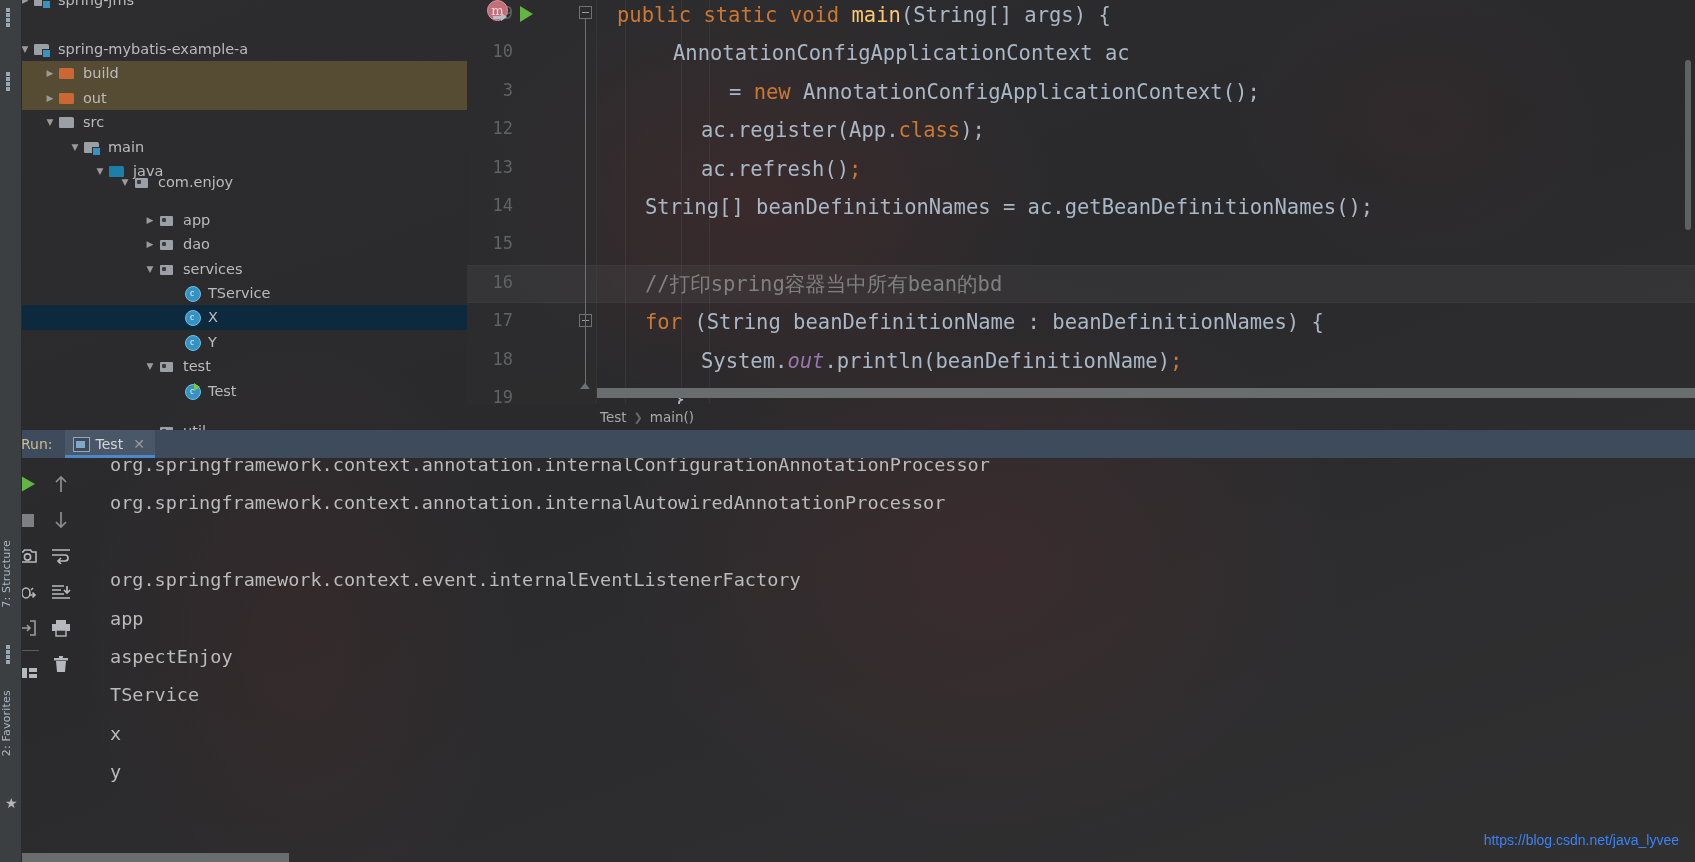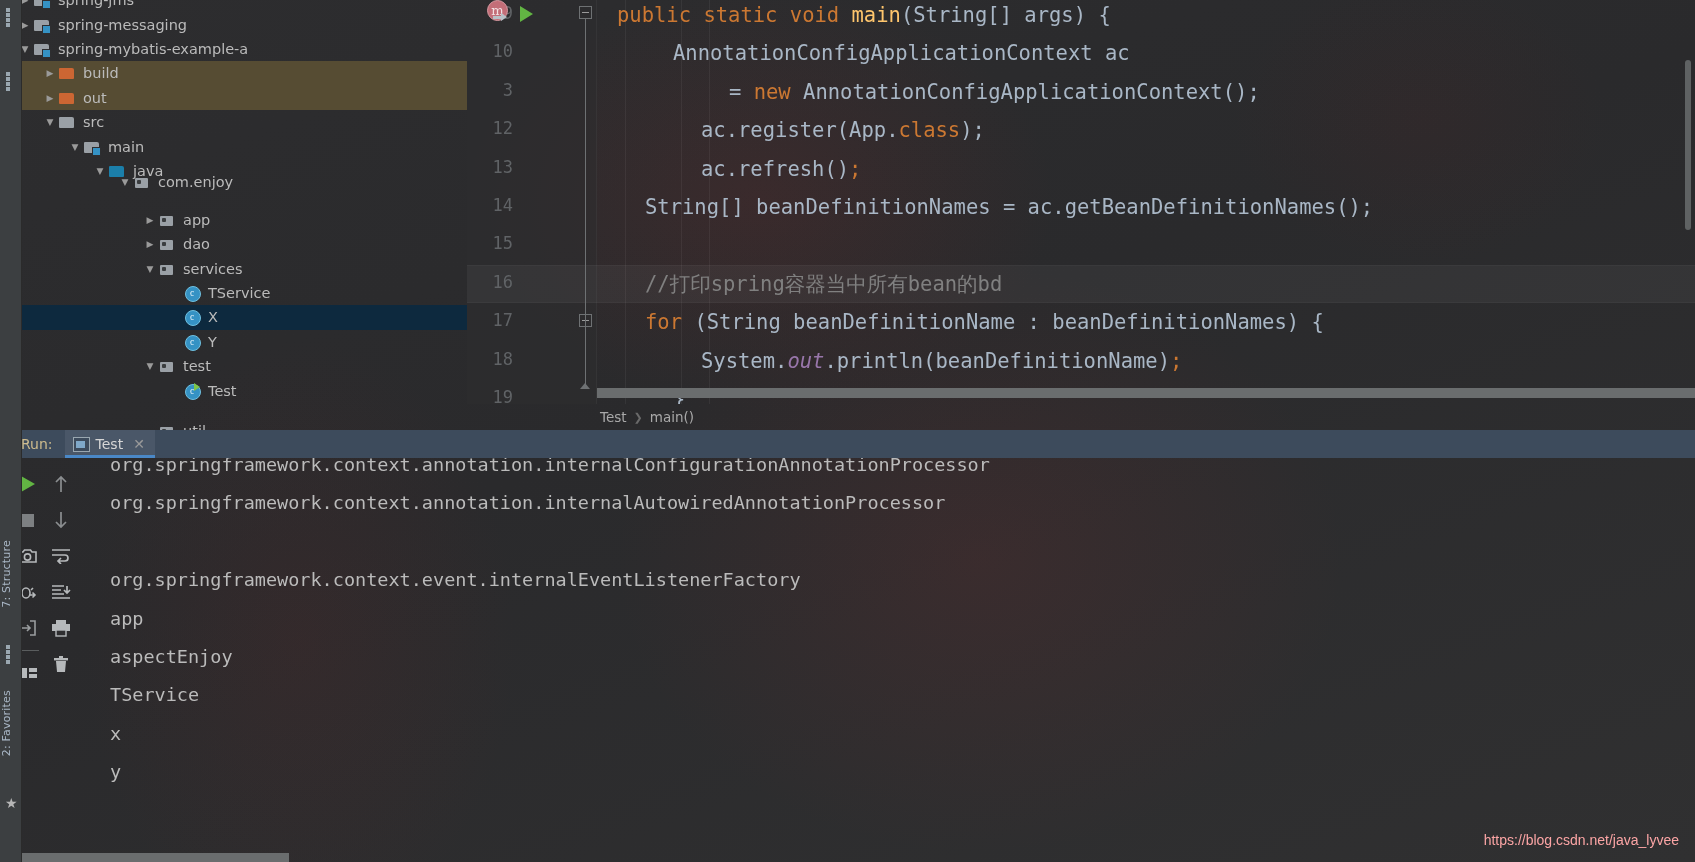--- a/index.html
+++ b/index.html
@@ -306,21 +306,21 @@
     font-family:"DejaVu Sans Mono", monospace;
     font-size:18.5px;
     color:#bbbbbb;
     text-align:center;
   }
   .coline { position:absolute; left:33px; height:38.4px; line-height:38.4px; white-space:pre; }
 
   
   #watermark {
     position:absolute; right:16px; bottom:14px;
-    color:#fca5a5; font-size:14px;
+    color:#3b82f6; font-size:14px;
     font-family:"Liberation Sans", sans-serif;
     z-index:9;
   }
 </style>
 </head>
 <body>
 
 <div id="app">
   <div id="bgwash"></div>
 
@@ -349,26 +349,20 @@
     <div class="vlabel" style="top:690px;">2: Favorites</div>
     <div style="position:absolute;left:5px;top:795px;color:#b6b6b6;font-size:14px;">★</div>
   </div>
 
   <div id="project">
       <div class="tree-row" style="position: absolute; left: 0px; right: 0px; top: -12px;">
         <span style="display: inline-block; width: 0px;"></span>
         <span class="tw right"></span>
         <span class="ico module"></span>
         <span class="tree-label">spring-jms</span>
-      </div>
-      <div class="tree-row" style="position: absolute; left: 0px; right: 0px; top: 12.4px;">
-        <span style="display: inline-block; width: 0px;"></span>
-        <span class="tw right"></span>
-        <span class="ico module"></span>
-        <span class="tree-label">spring-messaging</span>
       </div>
       <div class="tree-row" style="position: absolute; left: 0px; right: 0px; top: 36.8px;">
         <span style="display: inline-block; width: 0px;"></span>
         <span class="tw down"></span>
         <span class="ico module"></span>
         <span class="tree-label">spring-mybatis-example-a</span>
       </div>
       <div class="tree-row hl-orange" style="position: absolute; left: 0px; right: 0px; top: 61.2px;">
         <span style="display: inline-block; width: 25px;"></span>
         <span class="tw right"></span>

